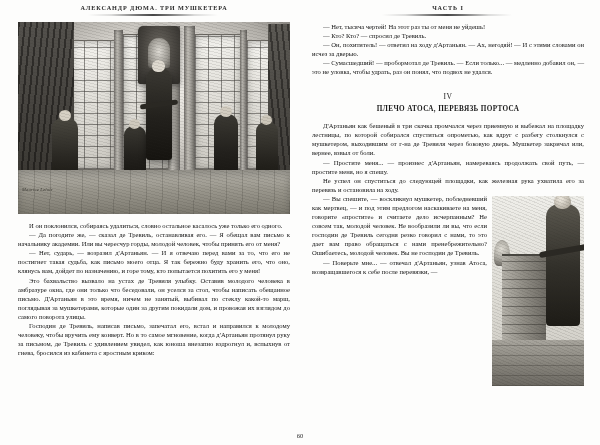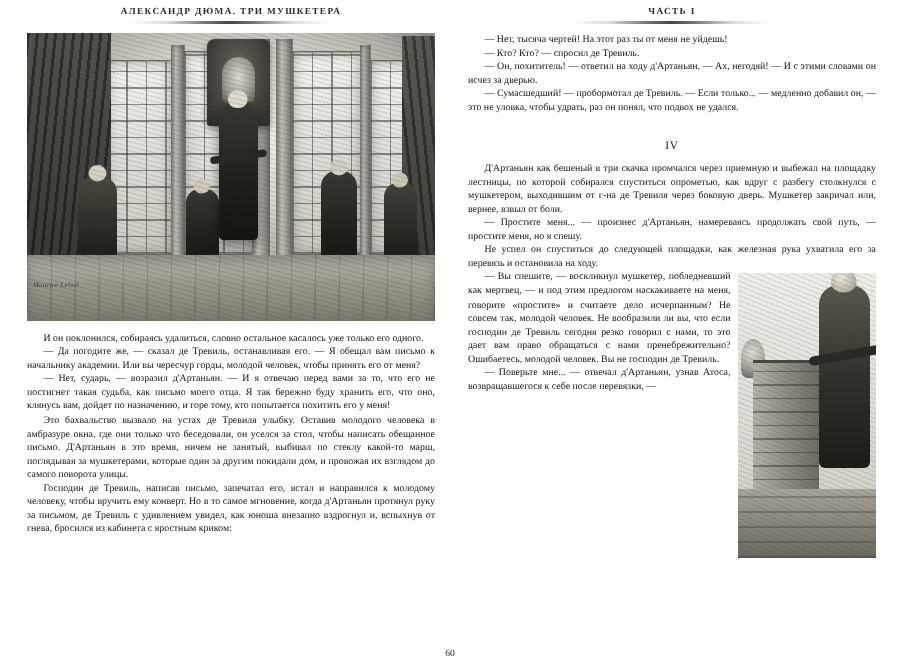--- a/index.html
+++ b/index.html
@@ -331,20 +331,21 @@
 
   <div class="col right">
 
     <p>— Нет, тысяча чертей! На этот раз ты от меня не уйдешь!</p>
     <p>— Кто? Кто? — спросил де Тревиль.</p>
     <p>— Он, похититель! — ответил на ходу д'Артаньян. — Ах, негодяй! — И с этими словами он исчез за дверью.</p>
     <p>— Сумасшедший! — пробормотал де Тревиль. — Если только... — медленно добавил он, — это не уловка, чтобы удрать, раз он понял, что подвох не удался.</p>
 
     <div class="chap-num">IV</div>
     <div class="chap-title">
+      <div>ПЛЕЧО АТОСА, ПЕРЕВЯЗЬ ПОРТОСА</div>
     </div>
 
     <p>Д'Артаньян как бешеный в три скачка промчался через приемную и выбежал на площадку лестницы, по которой собирался спуститься опрометью, как вдруг с разбегу столкнулся с мушкетером, выходившим от г-на де Тревиля через боковую дверь. Мушкетер закричал или, вернее, взвыл от боли.</p>
     <p>— Простите меня... — произнес д'Артаньян, намереваясь продолжать свой путь, — простите меня, но я спешу.</p>
     <p>Не успел он спуститься до следующей площадки, как железная рука ухватила его за перевязь и остановила на ходу.</p>
 
     <div class="vignette">
       <div class="v-newel"></div>
       <div class="v-rail"></div>
       <div class="v-figure"></div>

